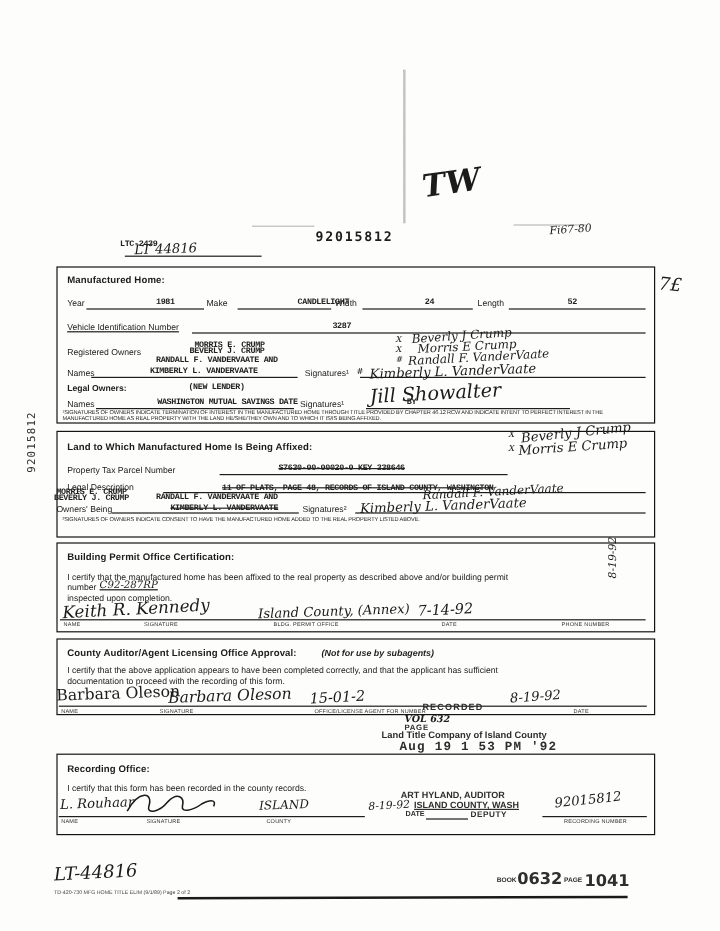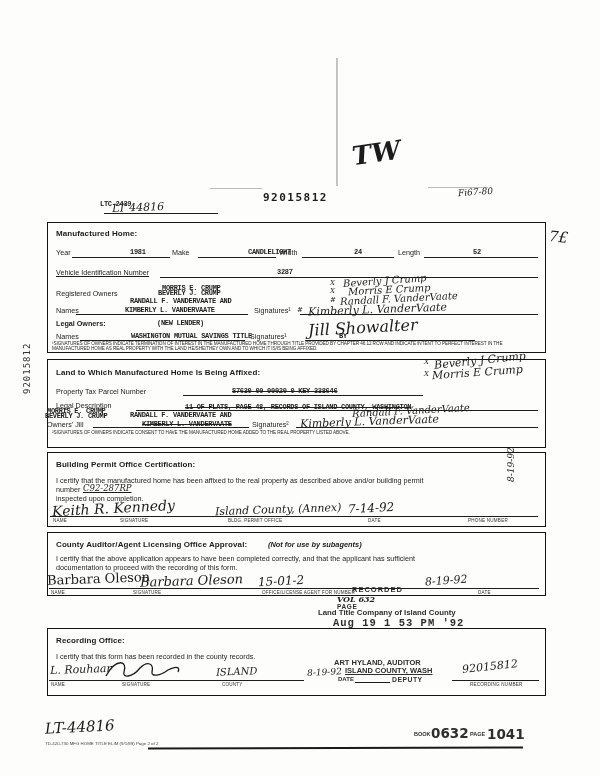--- a/index.html
+++ b/index.html
@@ -79,21 +79,21 @@
   <div class="abs hw" style="left:297px;top:306px;font-size:7px;">#</div>
   <div class="abs hw" style="left:343px;top:275px;font-size:10px;transform:rotate(-4deg);">Beverly J Crump</div>
   <div class="abs hw" style="left:348px;top:284px;font-size:10px;transform:rotate(-3deg);">Morris E Crump</div>
   <div class="abs hw" style="left:340px;top:293px;font-size:10px;transform:rotate(-3deg);">Randall F. VanderVaate</div>
   <div class="abs hw" style="left:308px;top:303px;font-size:11px;transform:rotate(-2deg);">Kimberly L. VanderVaate</div>
 
   <div class="abs lblb" style="left:56px;top:319px;">Legal Owners:</div>
   <div class="abs type" style="left:112px;top:319px;">(NEW LENDER)</div>
 
   <div class="abs lbl" style="left:56px;top:332px;">Names</div>
-  <div class="abs type" style="left:86px;top:332px;">WASHINGTON MUTUAL SAVINGS TITLE</div>
+  <div class="abs type" style="left:86px;top:332px;">WASHINGTON MUTUAL SAVINGS DATE</div>
   <div class="abs lbl" style="left:250px;top:332px;">Signatures¹</div>
   <div class="abs type" style="left:294px;top:332px;">BY</div>
   <div class="abs hw" style="left:308px;top:318px;font-size:16px;transform:rotate(-3deg);">Jill Showalter</div>
   <div class="uline" style="left:80px;top:340px;width:165px;"></div>
   <div class="uline" style="left:305px;top:340px;width:170px;"></div>
 
   <div class="abs fine" style="left:52px;top:342px;width:488px;white-space:normal;line-height:4.9px;">¹SIGNATURES OF OWNERS INDICATE TERMINATION OF INTEREST IN THE MANUFACTURED HOME THROUGH TITLE PROVIDED BY CHAPTER 46.12 RCW AND INDICATE INTENT TO PERFECT INTEREST IN THE MANUFACTURED HOME AS REAL PROPERTY WITH THE LAND HE/SHE/THEY OWN AND TO WHICH IT IS/IS BEING AFFIXED.</div>
 
   <div class="box" style="left:47px;top:359px;width:497px;height:87px;"></div>
   <div class="abs ttl" style="left:56px;top:368px;">Land to Which Manufactured Home Is Being Affixed:</div>
@@ -106,21 +106,21 @@
   <div class="abs type" style="left:187px;top:387px;text-decoration:line-through;">S7630-00-00020-0 KEY 338646</div>
   <div class="uline" style="left:183px;top:395px;width:240px;"></div>
 
   <div class="abs lbl" style="left:56px;top:401px;">Legal Description</div>
   <div class="abs type" style="left:140px;top:403px;text-decoration:line-through;">11 OF PLATS, PAGE 48, RECORDS OF ISLAND COUNTY, WASHINGTON</div>
   <div class="uline" style="left:136px;top:410px;width:402px;"></div>
 
   <div class="abs type" style="left:2px;top:407px;">MORRIS E. CRUMP</div>
   <div class="abs type" style="left:0px;top:412px;">BEVERLY J. CRUMP</div>
   <div class="abs type" style="left:85px;top:411px;">RANDALL F. VANDERVAATE AND</div>
-  <div class="abs lbl" style="left:47px;top:420px;">Owners' Jill</div>
+  <div class="abs lbl" style="left:47px;top:420px;">Owners' Being</div>
   <div class="abs type" style="left:97px;top:420px;text-decoration:line-through;">KIMBERLY L. VANDERVAATE</div>
   <div class="abs lbl" style="left:252px;top:420px;">Signatures²</div>
   <div class="abs hw" style="left:352px;top:405px;font-size:10px;transform:rotate(-3deg);">Randall F. VanderVaate</div>
   <div class="abs hw" style="left:300px;top:415px;font-size:11px;transform:rotate(-2deg);">Kimberly L. VanderVaate</div>
   <div class="uline" style="left:93px;top:427px;width:156px;"></div>
   <div class="uline" style="left:296px;top:427px;width:242px;"></div>
 
   <div class="abs fine" style="left:52px;top:430px;width:470px;">²SIGNATURES OF OWNERS INDICATE CONSENT TO HAVE THE MANUFACTURED HOME ADDED TO THE REAL PROPERTY LISTED ABOVE.</div>
 
   <div class="box" style="left:47px;top:452px;width:497px;height:73px;"></div>

